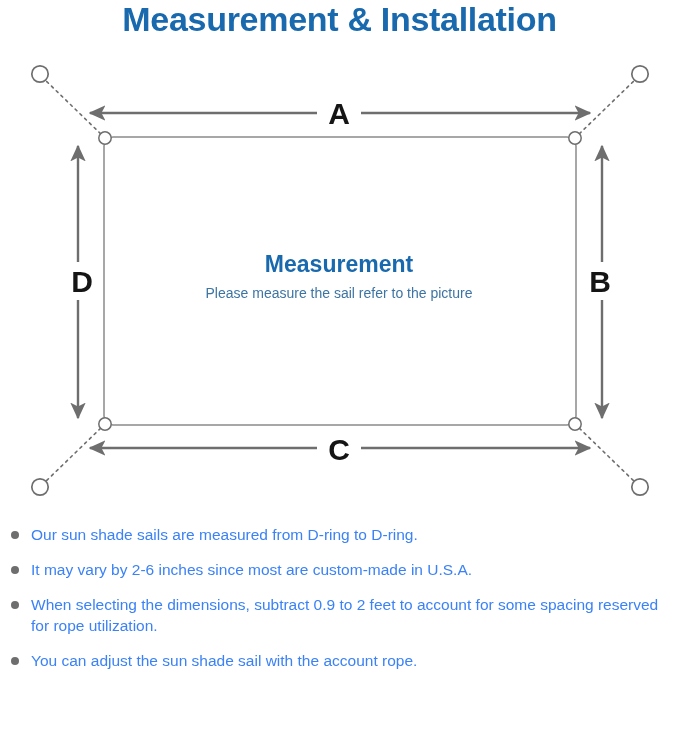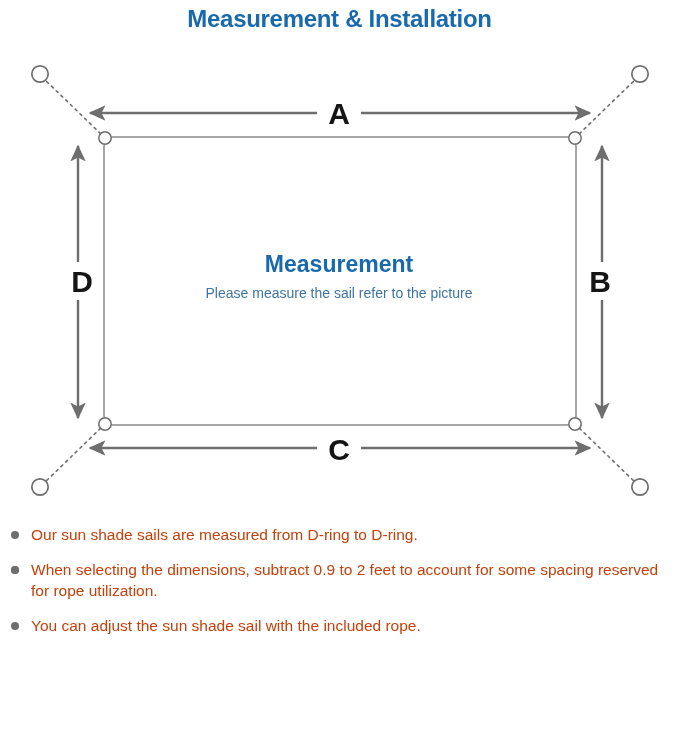--- a/index.html
+++ b/index.html
@@ -14,21 +14,21 @@
     font-family: "Liberation Sans", sans-serif;
     overflow: hidden;
   }
 
   #page-title {
     position: absolute;
     left: 0;
     top: 0px;
     width: 679px;
     text-align: center;
-    font-size: 24px;
+    font-size: 34px;
     font-weight: bold;
     color: #1869ad;
     letter-spacing: -0.3px;
     line-height: 38px;
   }
 
   #diagram-wrap {
     position: absolute;
     left: 0;
     top: 46px;
@@ -67,21 +67,21 @@
     padding: 0;
     margin: 0;
     list-style: none;
   }
   .note-item {
     position: relative;
     padding-left: 31px;
     margin-bottom: 14px;
     font-size: 15.5px;
     line-height: 21px;
-    color: #c2410c;
+    color: #3b82f6;
     font-family: "Liberation Sans", sans-serif;
     padding-right: 10px;
   }
   .note-bullet {
     position: absolute;
     left: 11px;
     top: 7px;
     width: 8px;
     height: 8px;
     border-radius: 50%;
@@ -148,22 +148,23 @@
   </svg>
 </div>
 
 <ul id="notes-list">
   <li class="note-item">
     <span class="note-bullet"></span>
     <span>Our sun shade sails are measured from D-ring to D-ring.</span>
   </li>
   <li class="note-item">
     <span class="note-bullet"></span>
+    <span>It may vary by 2-6 inches since most are custom-made in U.S.A.</span>
   </li>
   <li class="note-item">
     <span class="note-bullet"></span>
     <span>When selecting the dimensions, subtract 0.9 to 2 feet to account for some spacing reserved for rope utilization.</span>
   </li>
   <li class="note-item">
     <span class="note-bullet"></span>
-    <span>You can adjust the sun shade sail with the included rope.</span>
+    <span>You can adjust the sun shade sail with the account rope.</span>
   </li>
 </ul>
 
 </body></html>

